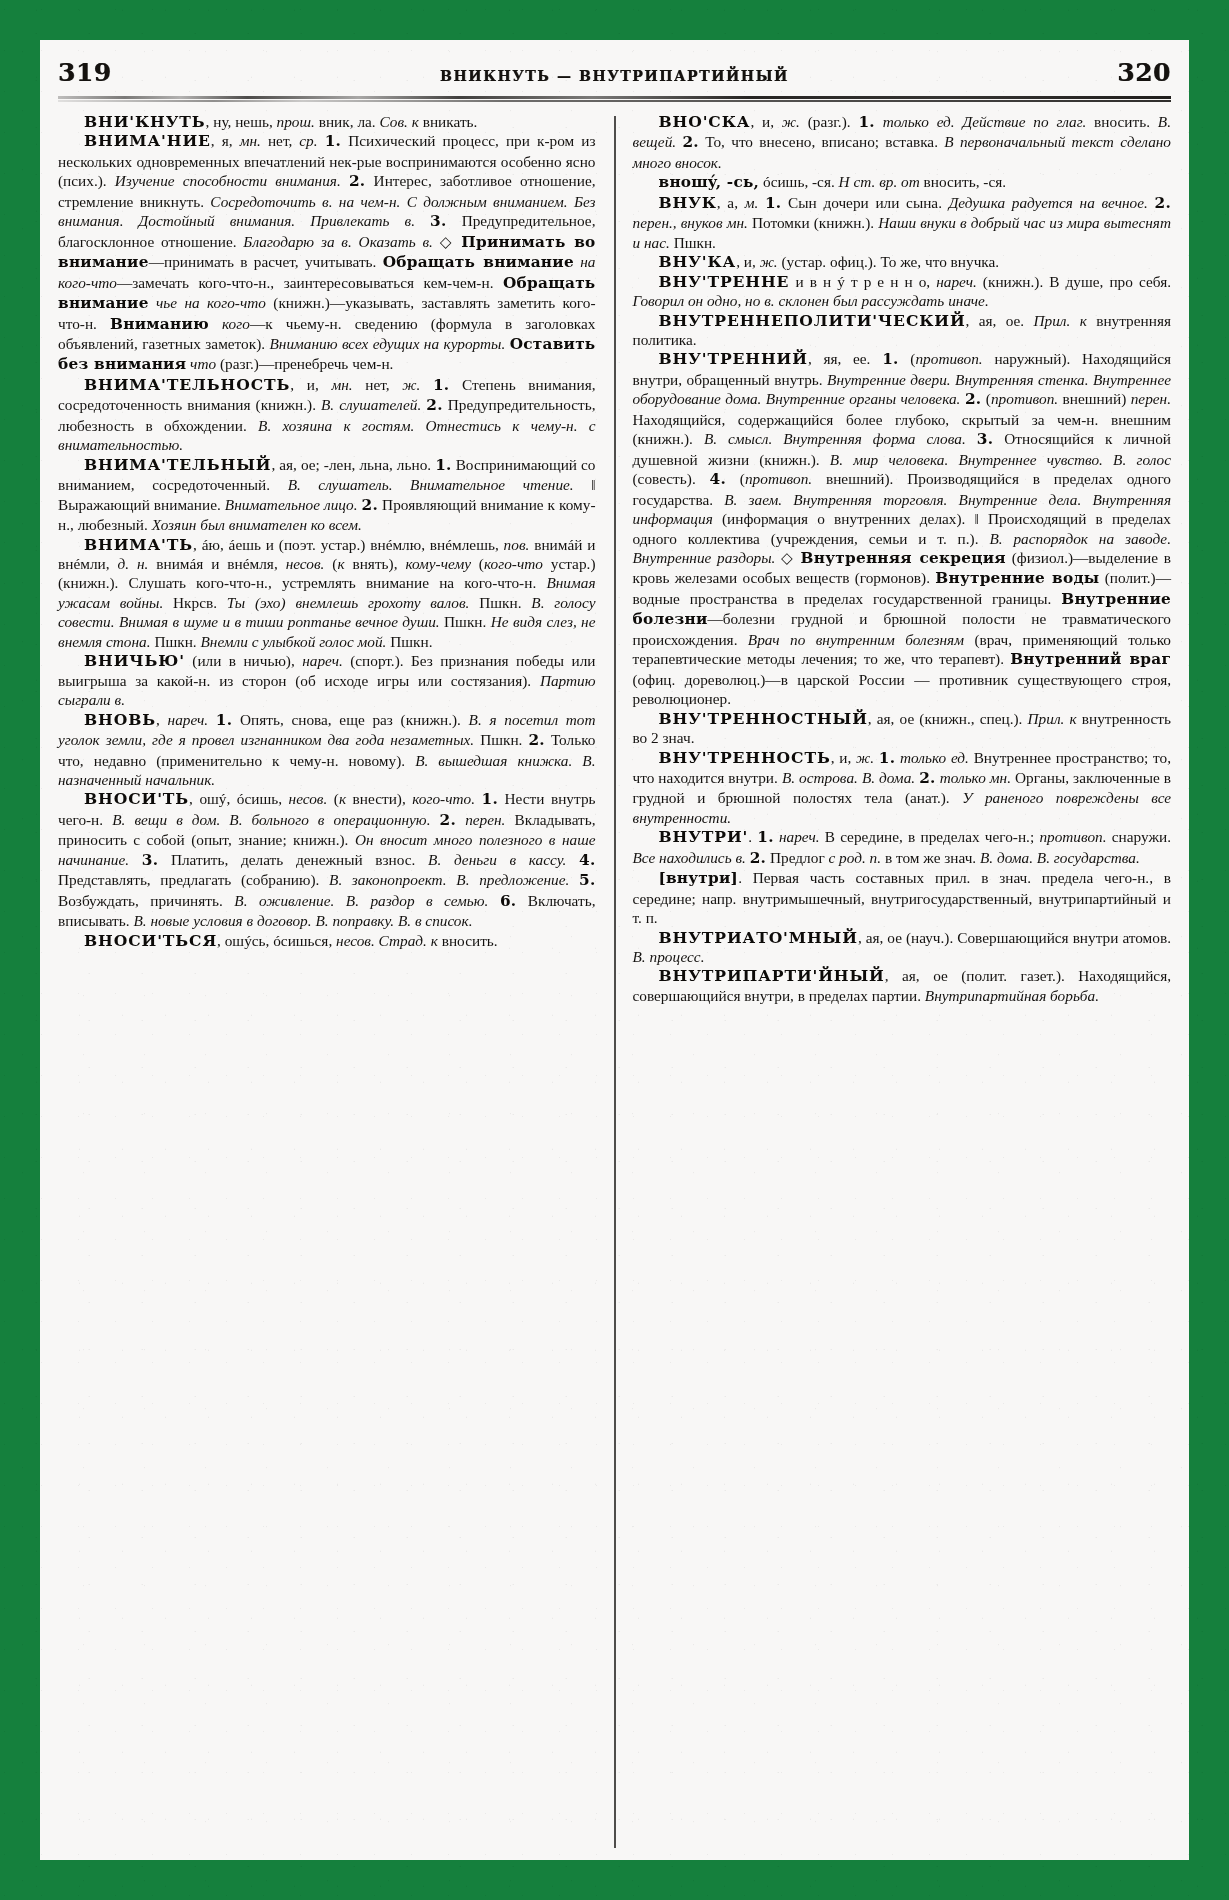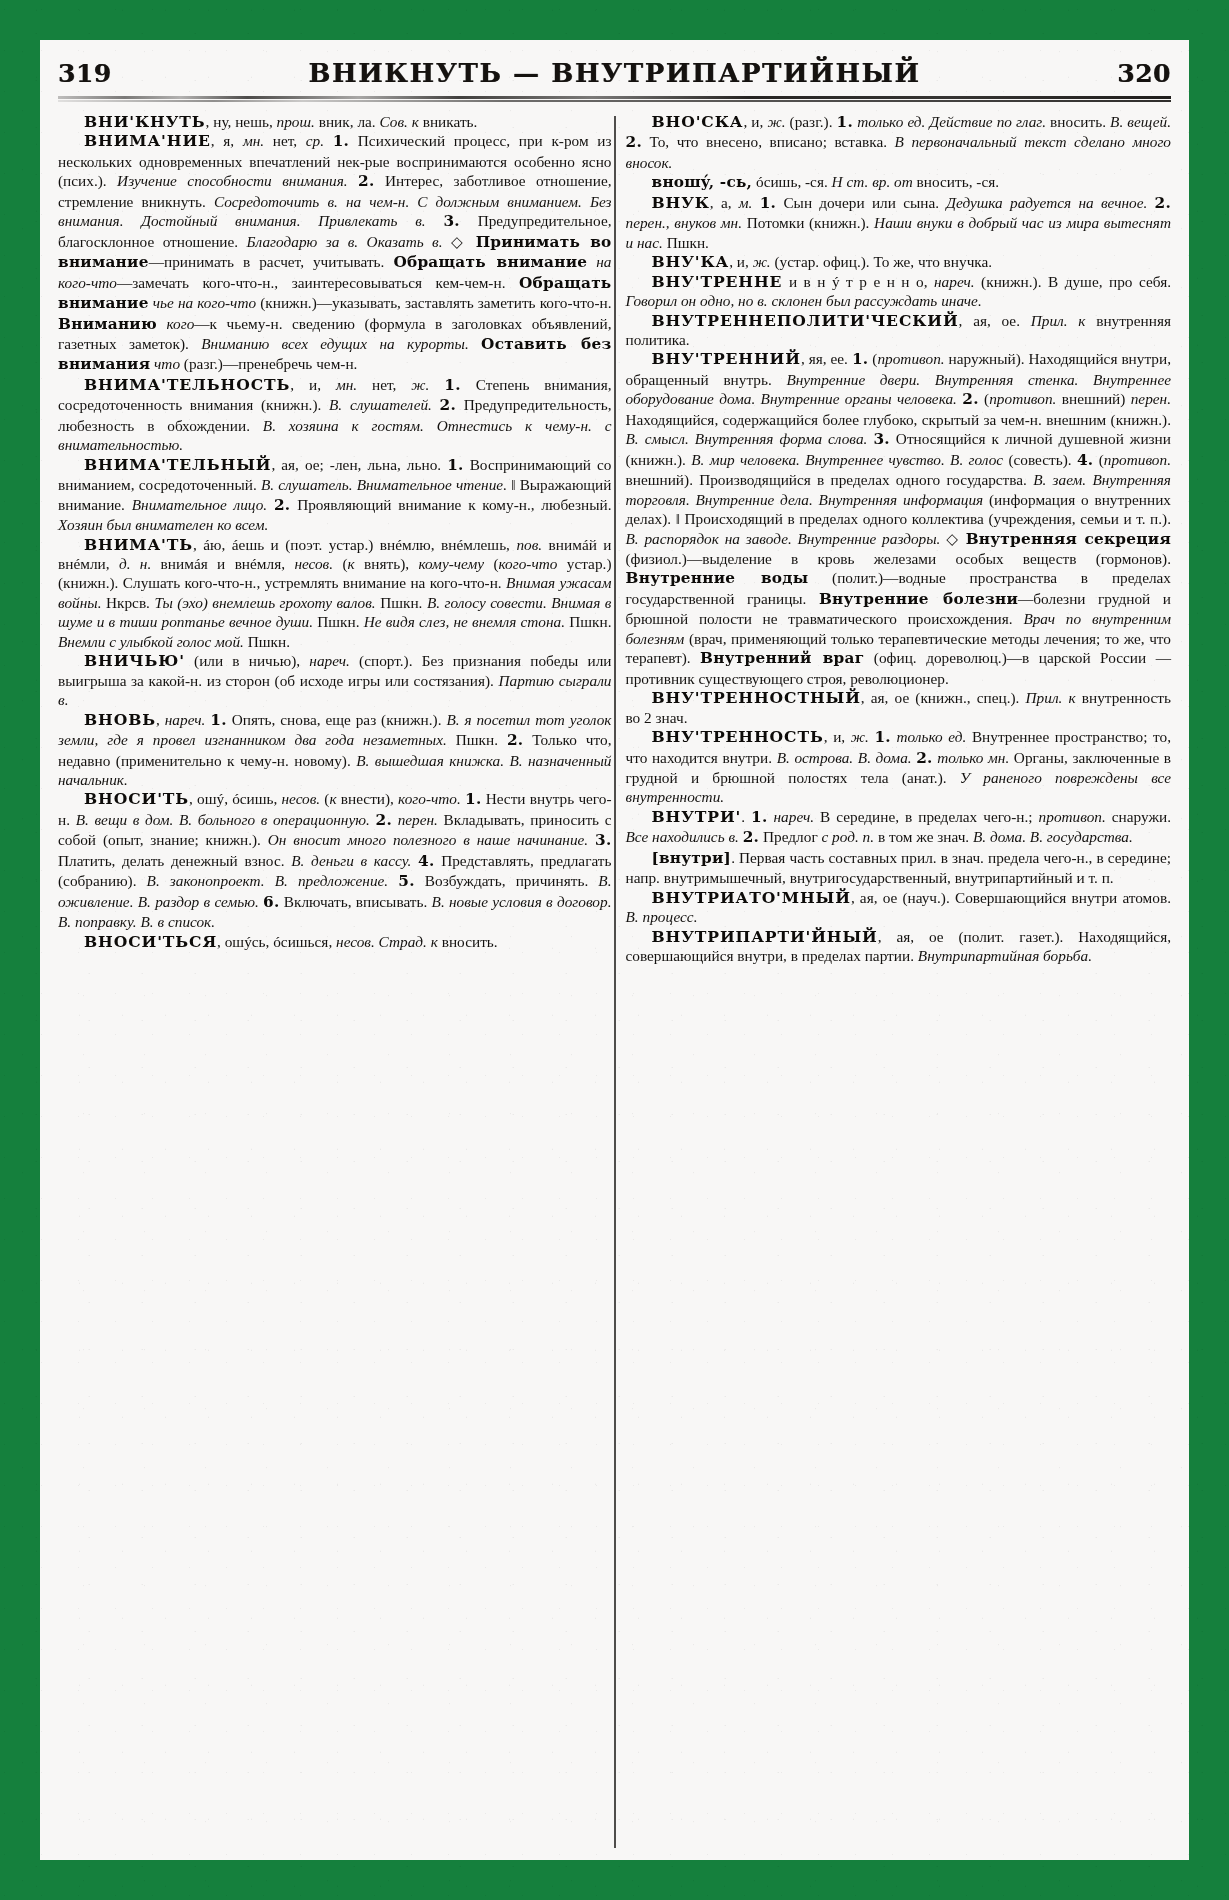--- a/index.html
+++ b/index.html
@@ -49,21 +49,21 @@
     font-weight: 700;
     font-size: 25px;
     letter-spacing: 0.5px;
     color: #15120f;
     
     text-shadow: 0.4px 0 0 rgba(0,0,0,.55), -0.3px 0.3px 0 rgba(0,0,0,.35);
   }
   .runhead-title {
     font-family: "DejaVu Serif", serif;
     font-weight: 700;
-    font-size: 26px;
+    font-size: 14px;
     letter-spacing: 1.6px;
     color: #15120f;
     text-shadow: 0.4px 0 0 rgba(0,0,0,.5), -0.3px 0.25px 0 rgba(0,0,0,.3);
     white-space: nowrap;
   }
   .rule {
     position: absolute;
     left: 58px;
     right: 58px;
     top: 96px;
@@ -111,22 +111,22 @@
   .col {
     width: 50%;
     box-sizing: border-box;
     font-size: 15.3px;
     line-height: 19.45px;
     text-align: justify;
     text-justify: inter-word;
     hyphens: manual;
     color: #141210;
   }
-  .col-left  { padding-right: 2px; }
-  .col-right { padding-left: 10px; }
+  .col-left  { padding-right: 18px; }
+  .col-right { padding-left: 17px; }
   .col-divider {
     width: 0;
     border-left: 2px solid #2a2724;
     margin: 4px 0 0 0;
     align-self: stretch;
     opacity: .82;
   }
 
   .entry {
     margin: 0;

